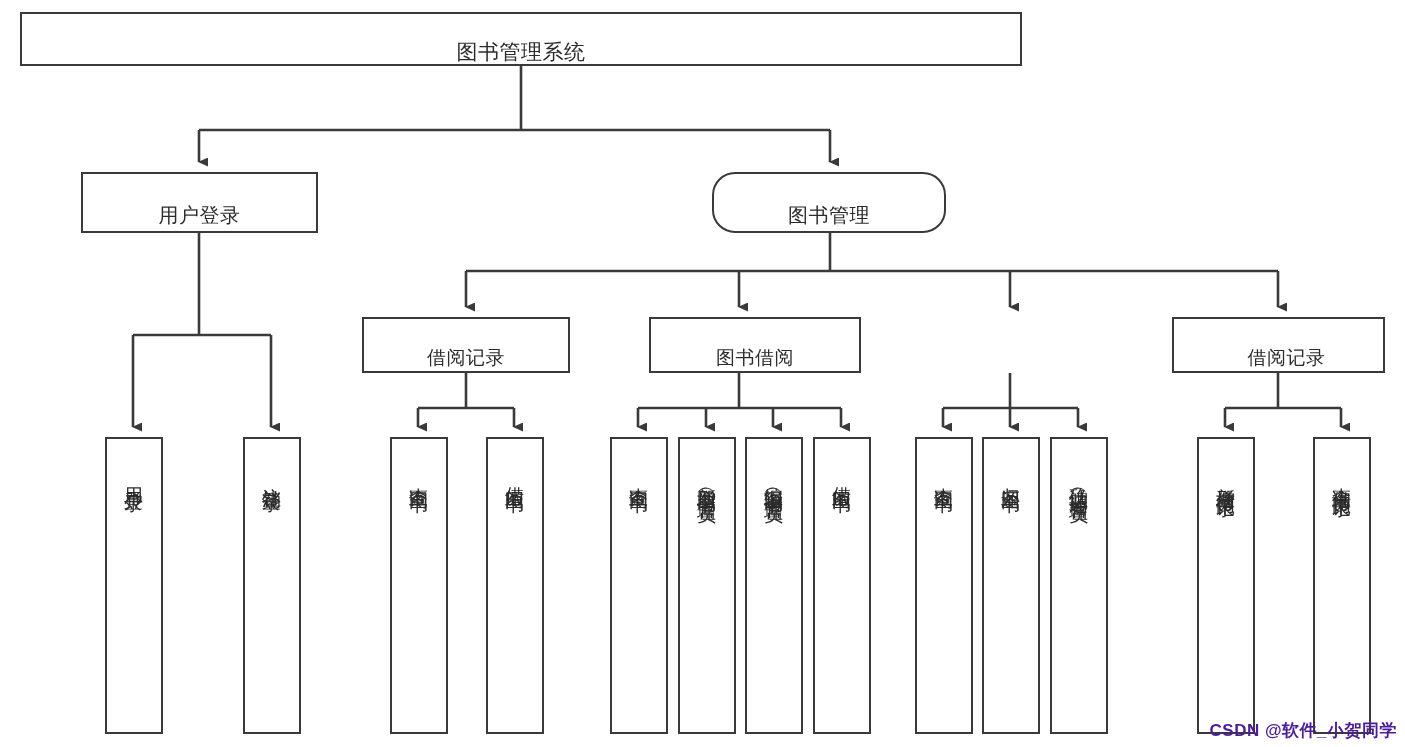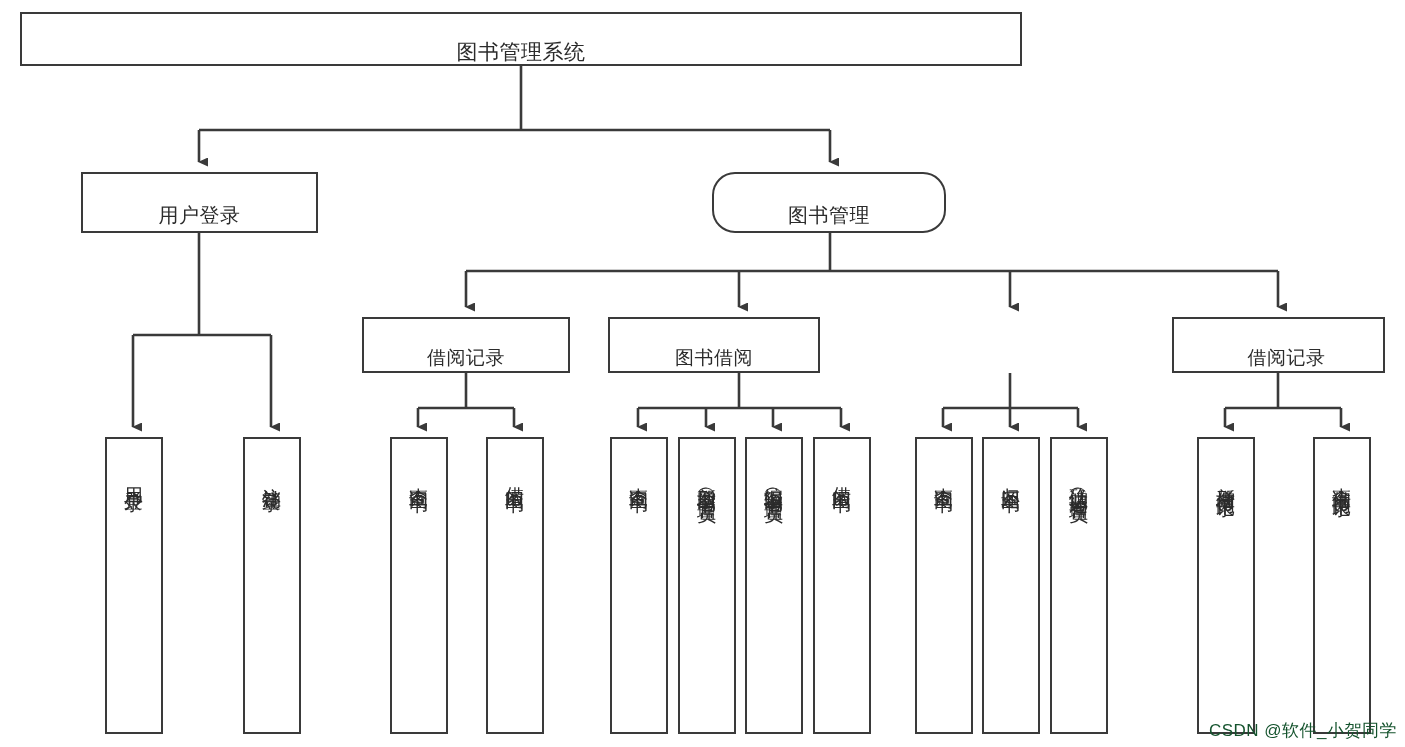--- a/index.html
+++ b/index.html
@@ -58,23 +58,24 @@
     writing-mode: vertical-rl;
     text-orientation: upright;
     letter-spacing: 2.5px;
     line-height: 1;
   }
   .watermark {
     position: absolute;
     right: 8px;
     bottom: 5px;
     font-size: 17px;
-    color: #14532d;
+    color: #4c1d95;
     white-space: nowrap;
     letter-spacing: 0.5px;
+    font-weight: bold;
   }
 </style>
 </head>
 <body>
 
 <div id="canvas">
 
   <svg class="wires" viewBox="0 0 1405 747">
     <defs>
       <marker id="arrow" markerWidth="9" markerHeight="10" refX="4.5" refY="9" orient="auto" markerUnits="userSpaceOnUse">
@@ -132,21 +133,21 @@
   <div class="node lvl2" style="left:81px; top:172px; width:237px; height:61px;">
     <span class="lbl">用户登录</span>
   </div>
   <div class="node lvl2" style="left:712px; top:172px; width:234px; height:61px;border-radius:23px;">
     <span class="lbl">图书管理</span>
   </div>
 
   <div class="node lvl3" style="left:362px; top:317px; width:208px; height:56px;">
     <span class="lbl">借阅记录</span>
   </div>
-  <div class="node lvl3" style="left:608px; top:317px; width:212px; height:56px;">
+  <div class="node lvl3" style="left:649px; top:317px; width:212px; height:56px;">
     <span class="lbl">图书借阅</span>
   </div>
   <div class="node lvl3" style="left:1172px; top:317px; width:213px; height:56px;padding-left:16px;">
     <span class="lbl">借阅记录</span>
   </div>
 
   <div class="node leaf" style="left:105px; top:437px; width:58px; height:297px;">
     <span class="lbl">用户登录</span>
   </div>
   <div class="node leaf" style="left:243px; top:437px; width:58px; height:297px;">

